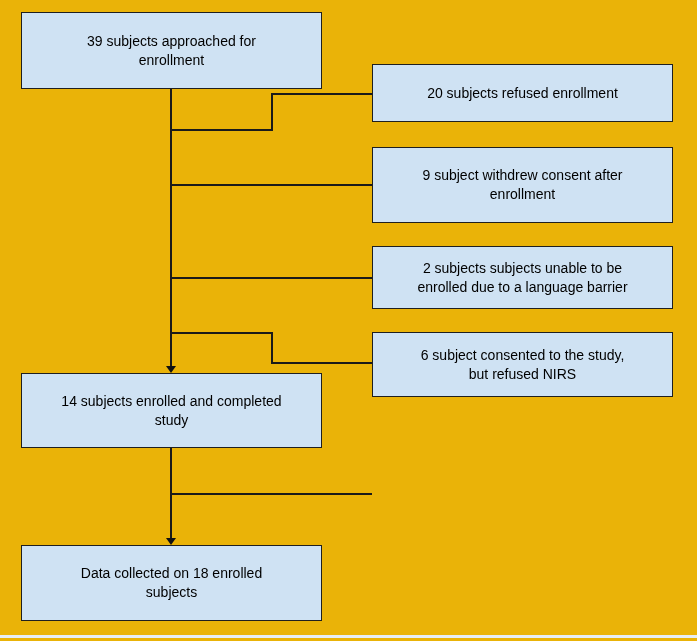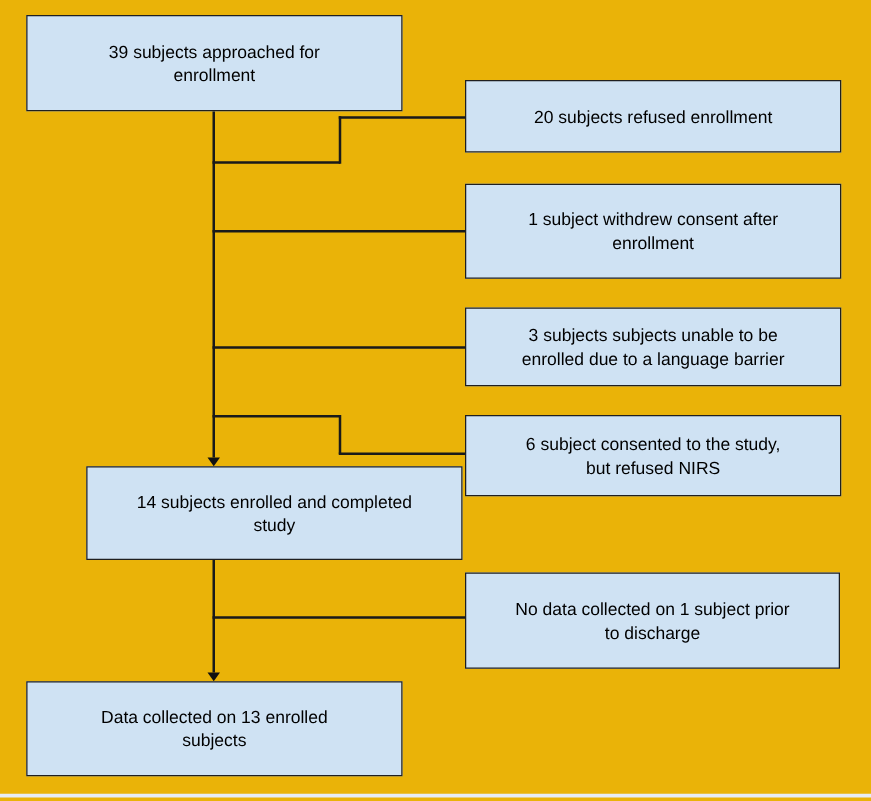--- a/index.html
+++ b/index.html
@@ -29,21 +29,21 @@
     color: #000000;
     white-space: pre-line;
     padding: 2px 6px;
   }
   
   .n-approached      { left: 21px;  top: 12px;  width: 301px; height: 77px; }
   .n-refused         { left: 372px; top: 64px;  width: 301px; height: 58px; justify-content: center; }
   .n-withdrew        { left: 372px; top: 147px; width: 301px; height: 76px; }
   .n-language        { left: 372px; top: 246px; width: 301px; height: 63px; }
   .n-nirs            { left: 372px; top: 332px; width: 301px; height: 65px; }
-  .n-enrolled        { left: 21px;  top: 373px; width: 301px; height: 75px; margin-left: 48px; }
+  .n-enrolled        { left: 21px;  top: 373px; width: 301px; height: 75px; }
   .n-nodata          { left: 372px; top: 458px; width: 300px; height: 77px; }
   .n-datacollected   { left: 21px;  top: 545px; width: 301px; height: 76px; }
 
   .line {
     position: absolute;
     background: #1a1a1a;
   }
   
   .trunk1      { left: 170px; top: 89px;  width: 1.5px; height: 277px; }
   .arrow1      { left: 166px; top: 366px; }
@@ -102,43 +102,39 @@
   <div class="node n-approached">
     <span>39 subjects approached for
 enrollment</span>
   </div>
 
   <div class="node n-refused">
     <span>20 subjects refused enrollment</span>
   </div>
 
   <div class="node n-withdrew">
-    <span>1 subject withdrew consent after
+    <span>9 subject withdrew consent after
 enrollment</span>
   </div>
 
   <div class="node n-language">
-    <span>3 subjects subjects unable to be
+    <span>2 subjects subjects unable to be
 enrolled due to a language barrier</span>
   </div>
 
   <div class="node n-nirs">
     <span>6 subject consented to the study,
 but refused NIRS</span>
   </div>
 
   <div class="node n-enrolled">
     <span>14 subjects enrolled and completed
 study</span>
   </div>
 
-  <div class="node n-nodata">
-    <span>No data collected on 1 subject prior
-to discharge</span>
-  </div>
 
   <div class="node n-datacollected">
-    <span>Data collected on 13 enrolled
+    <span>Data collected on 18 enrolled
 subjects</span>
   </div>
 
   <div class="bottom-band"></div>
 </div>
 
 </body></html>

